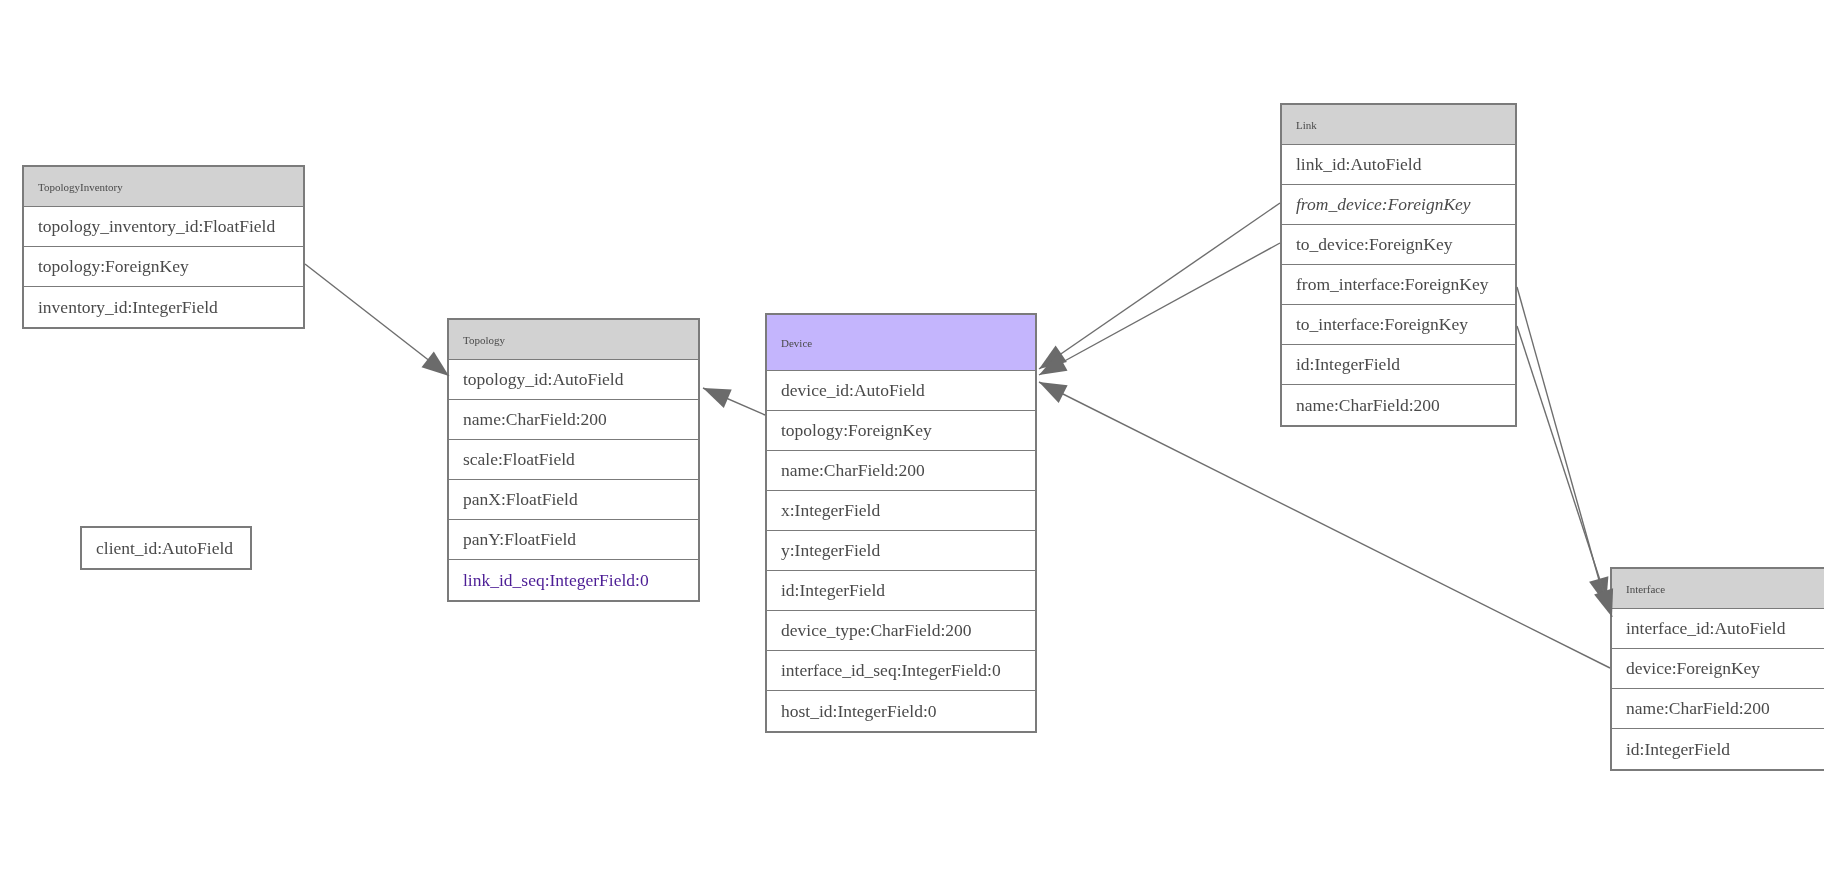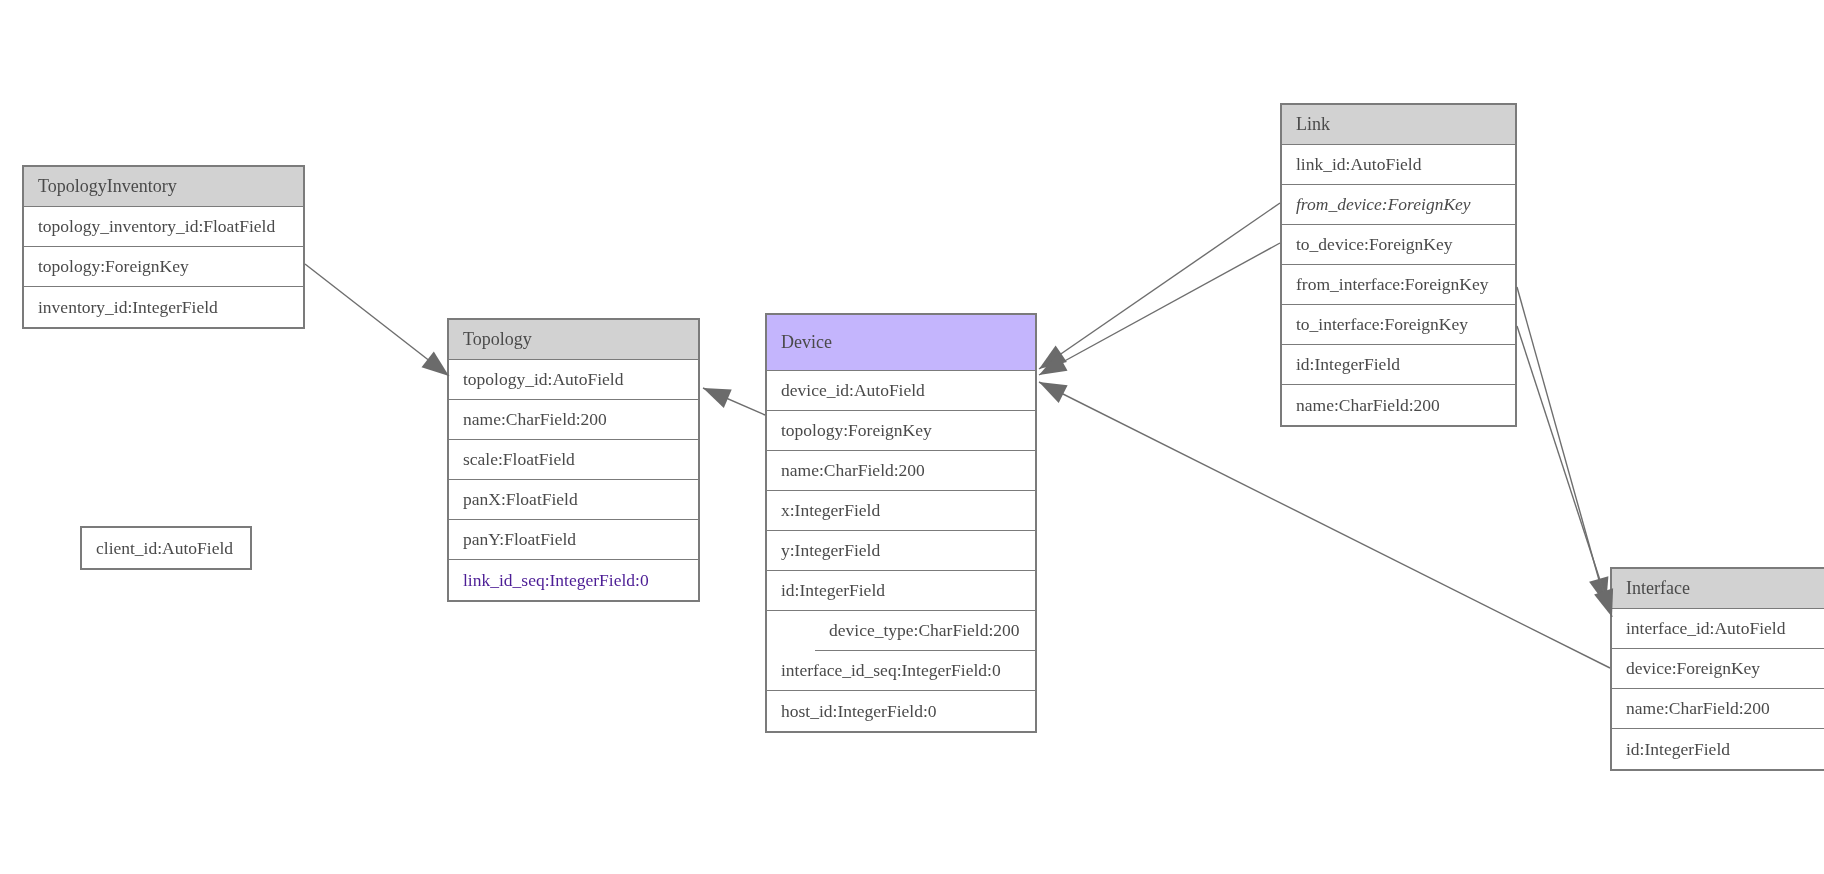--- a/index.html
+++ b/index.html
@@ -15,21 +15,21 @@
     border:2px solid #7b7b7b;
     box-sizing:border-box;
     z-index:1;
   }
   .entity-header{
     background:#d2d2d2;
     border-bottom:1px solid #7b7b7b;
     box-sizing:border-box;
     display:flex;align-items:center;
     padding-left:14px;
-    font-size:18px;
+    font-size:11px;
     color:#4a4a4a;
     white-space:nowrap;
   }
   .entity-row{
     border-bottom:1px solid #7b7b7b;
     box-sizing:border-box;
     display:flex;align-items:center;
     padding-left:14px;
     font-size:17.5px;
     color:#4a4a4a;
@@ -95,21 +95,21 @@
       <div class="entity-row last" style="height: 40px; border-color: rgb(123, 123, 123); color: rgb(74, 74, 74);">client_id:AutoField</div>
     </div>
     <div class="entity" style="left: 765px; top: 313px; width: 272px; border-color: rgb(123, 123, 123);">
       <div class="entity-header" style="height: 56px; background: #c4b5fd; border-color: rgb(123, 123, 123); color: rgb(74, 74, 74);">Device</div>
       <div class="entity-row" style="height: 40px; border-color: rgb(123, 123, 123); color: rgb(74, 74, 74);">device_id:AutoField</div>
       <div class="entity-row" style="height: 40px; border-color: rgb(123, 123, 123); color: rgb(74, 74, 74);">topology:ForeignKey</div>
       <div class="entity-row" style="height: 40px; border-color: rgb(123, 123, 123); color: rgb(74, 74, 74);">name:CharField:200</div>
       <div class="entity-row" style="height: 40px; border-color: rgb(123, 123, 123); color: rgb(74, 74, 74);">x:IntegerField</div>
       <div class="entity-row" style="height: 40px; border-color: rgb(123, 123, 123); color: rgb(74, 74, 74);">y:IntegerField</div>
       <div class="entity-row" style="height: 40px; border-color: rgb(123, 123, 123); color: rgb(74, 74, 74);">id:IntegerField</div>
-      <div class="entity-row" style="height: 40px; border-color: rgb(123, 123, 123); color: rgb(74, 74, 74); margin-left: 48px;">device_type:CharField:200</div>
+      <div class="entity-row" style="height: 40px; border-color: rgb(123, 123, 123); color: rgb(74, 74, 74);">device_type:CharField:200</div>
       <div class="entity-row" style="height: 40px; border-color: rgb(123, 123, 123); color: rgb(74, 74, 74);">interface_id_seq:IntegerField:0</div>
       <div class="entity-row last" style="height: 40px; border-color: rgb(123, 123, 123); color: rgb(74, 74, 74);">host_id:IntegerField:0</div>
     </div>
     <div class="entity" style="left: 1280px; top: 103px; width: 237px; border-color: rgb(123, 123, 123);">
       <div class="entity-header" style="height: 40px; background: rgb(210, 210, 210); border-color: rgb(123, 123, 123); color: rgb(74, 74, 74);">Link</div>
       <div class="entity-row" style="height: 40px; border-color: rgb(123, 123, 123); color: rgb(74, 74, 74);">link_id:AutoField</div>
       <div class="entity-row" style="height: 40px; border-color: rgb(123, 123, 123); color: rgb(74, 74, 74); font-style: italic;">from_device:ForeignKey</div>
       <div class="entity-row" style="height: 40px; border-color: rgb(123, 123, 123); color: rgb(74, 74, 74);">to_device:ForeignKey</div>
       <div class="entity-row" style="height: 40px; border-color: rgb(123, 123, 123); color: rgb(74, 74, 74);">from_interface:ForeignKey</div>
       <div class="entity-row" style="height: 40px; border-color: rgb(123, 123, 123); color: rgb(74, 74, 74);">to_interface:ForeignKey</div>

